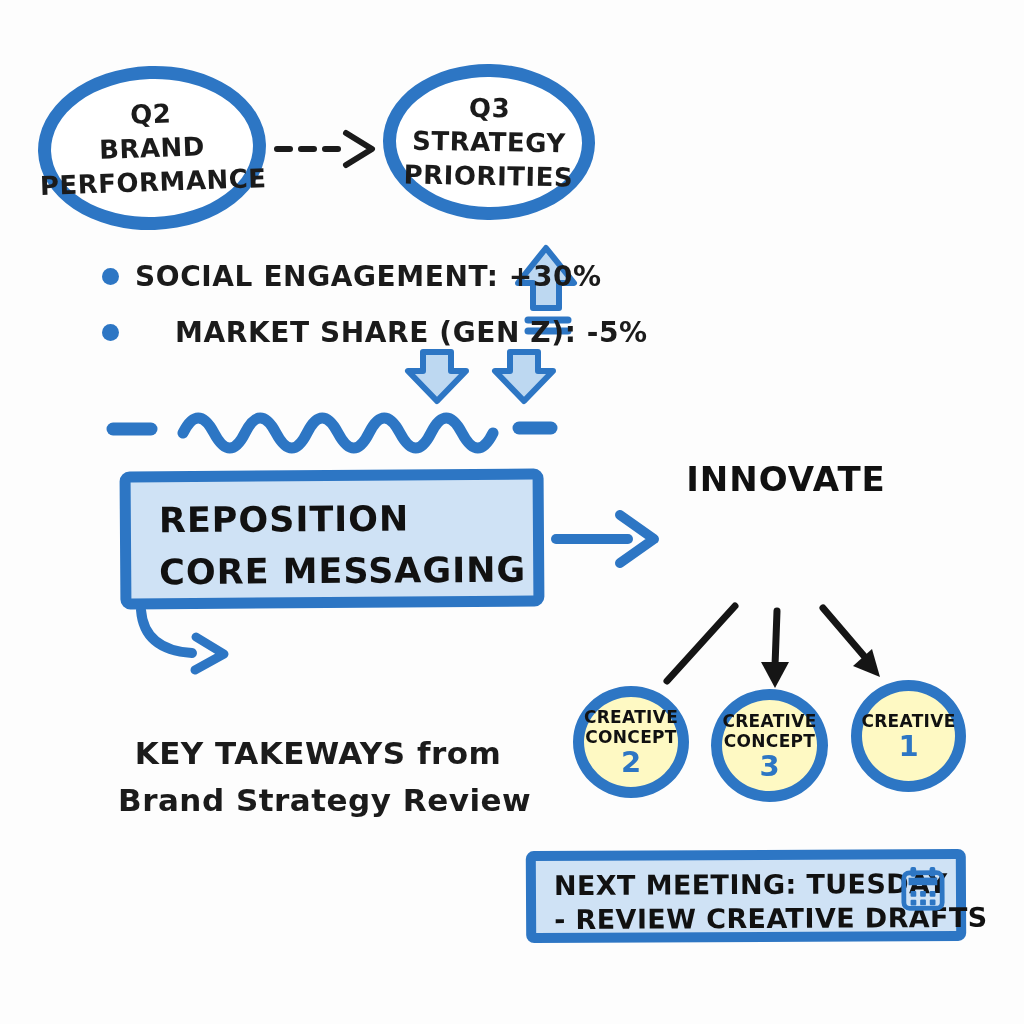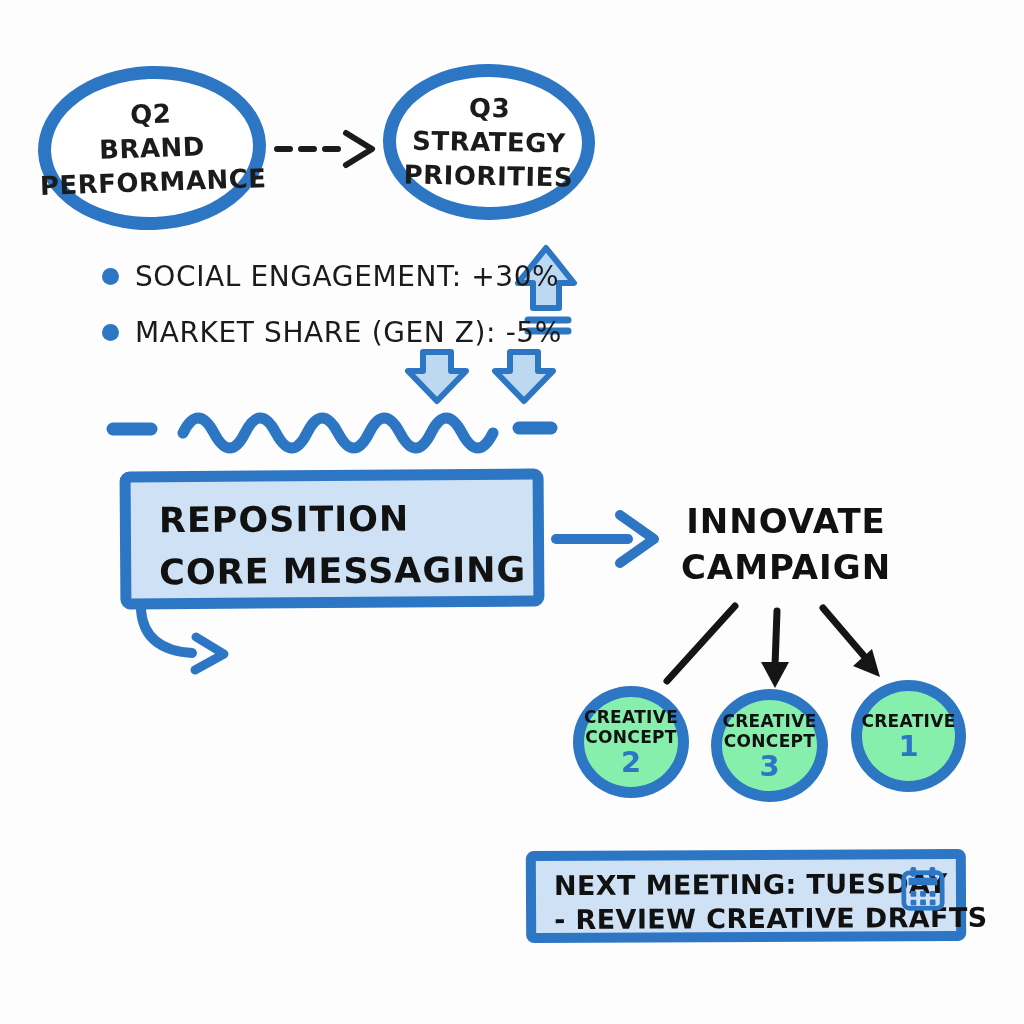--- a/index.html
+++ b/index.html
@@ -16,39 +16,39 @@
 
   .ellipse{position:absolute;border:13px solid var(--ink-blue);border-radius:50%;
     background:#fff;display:flex;flex-direction:column;align-items:center;justify-content:center;
     text-align:center;}
   .ellipse-q2{left:38px;top:66px;width:228px;height:164px;transform:rotate(-2deg);}
   .ellipse-q3{left:383px;top:64px;width:212px;height:156px;transform:rotate(1deg);}
   .ellipse .ln{font-size:26px;line-height:34px;font-weight:bold;color:var(--ink-black);letter-spacing:.5px;white-space:nowrap;}
 
   .metric-row{position:absolute;display:flex;align-items:center;}
   .metric-1{left:102px;top:260px;}
-  .metric-2{left:102px;top:316px;}
+  .metric-2{left:102px;top:316px;gap:40px;}
   .bullet-dot{width:17px;height:17px;border-radius:50%;background:var(--ink-blue);margin-right:16px;flex:0 0 auto;}
-  .metric-text{font-size:28px;font-weight:normal;color:var(--ink-black);letter-spacing:.6px;white-space:nowrap;text-align:center;}
+  .metric-text{font-size:28px;font-weight:bold;color:var(--ink-black);letter-spacing:.6px;white-space:nowrap;text-align:center;}
 
   .reposition-box{position:absolute;left:120px;top:470px;width:424px;height:138px;
     background:var(--fill-light);border:11px solid var(--ink-blue);border-radius:10px;
     padding:12px 0 0 28px;transform:rotate(-.4deg);}
   .reposition-box .ln{font-size:35px;line-height:52px;font-weight:bold;color:#111;letter-spacing:1px;white-space:nowrap;}
 
   .gen-z{position:absolute;left:208px;top:634px;font-size:30px;font-weight:bold;color:var(--ink-black);letter-spacing:1px;white-space:nowrap;}
 
   .takeaways{position:absolute;left:118px;top:730px;width:400px;text-align:center;}
   .takeaways .ln{font-size:31px;line-height:47px;font-weight:bold;color:var(--ink-black);letter-spacing:.5px;white-space:nowrap;}
 
-  .campaign{position:absolute;left:656px;top:456px;width:260px;text-align:center;margin-top:42px;}
+  .campaign{position:absolute;left:656px;top:456px;width:260px;text-align:center;}
   .campaign .ln{font-size:34px;line-height:46px;font-weight:bold;color:#111;letter-spacing:1px;white-space:nowrap;}
 
   .concept-circle{position:absolute;border:11px solid var(--ink-blue);border-radius:50%;
-    background:#86efac;display:flex;flex-direction:column;align-items:center;justify-content:center;
+    background:#fef9c3;display:flex;flex-direction:column;align-items:center;justify-content:center;
     text-align:center;}
   .concept-1{left:573px;top:686px;width:116px;height:112px;}
   .concept-2{left:711px;top:689px;width:117px;height:113px;}
   .concept-3{left:851px;top:680px;width:115px;height:112px;}
   .concept-circle .lbl{font-size:17px;line-height:20px;font-weight:bold;color:#111;letter-spacing:.3px;white-space:nowrap;}
   .concept-circle .num{font-size:29px;line-height:30px;font-weight:bold;color:var(--ink-blue);}
 
   .meeting-box{position:absolute;left:526px;top:850px;width:440px;height:92px;
     background:var(--fill-light);border:10px solid var(--ink-blue);border-radius:8px;
     padding:8px 60px 0 18px;transform:rotate(-.3deg);}
@@ -129,24 +129,27 @@
     <span class="bullet-dot"></span>
     <span class="metric-text">MARKET SHARE (GEN Z): -5%</span>
   </div>
 
   <div class="reposition-box">
     <div class="ln">REPOSITION</div>
     <div class="ln">CORE MESSAGING</div>
   </div>
 
 
+  <div class="takeaways">
+    <div class="ln">KEY TAKEWAYS from</div>
+    <div class="ln">Brand Strategy Review</div>
+  </div>
 
   <div class="campaign">
     <div class="ln">INNOVATE</div>
-    <div class="ln">CAMPAIGN</div>
   </div>
 
   <div class="concept-circle concept-1">
     <div class="lbl">CREATIVE</div>
     <div class="lbl">CONCEPT</div>
     <div class="num">2</div>
   </div>
   <div class="concept-circle concept-2">
     <div class="lbl">CREATIVE</div>
     <div class="lbl">CONCEPT</div>

